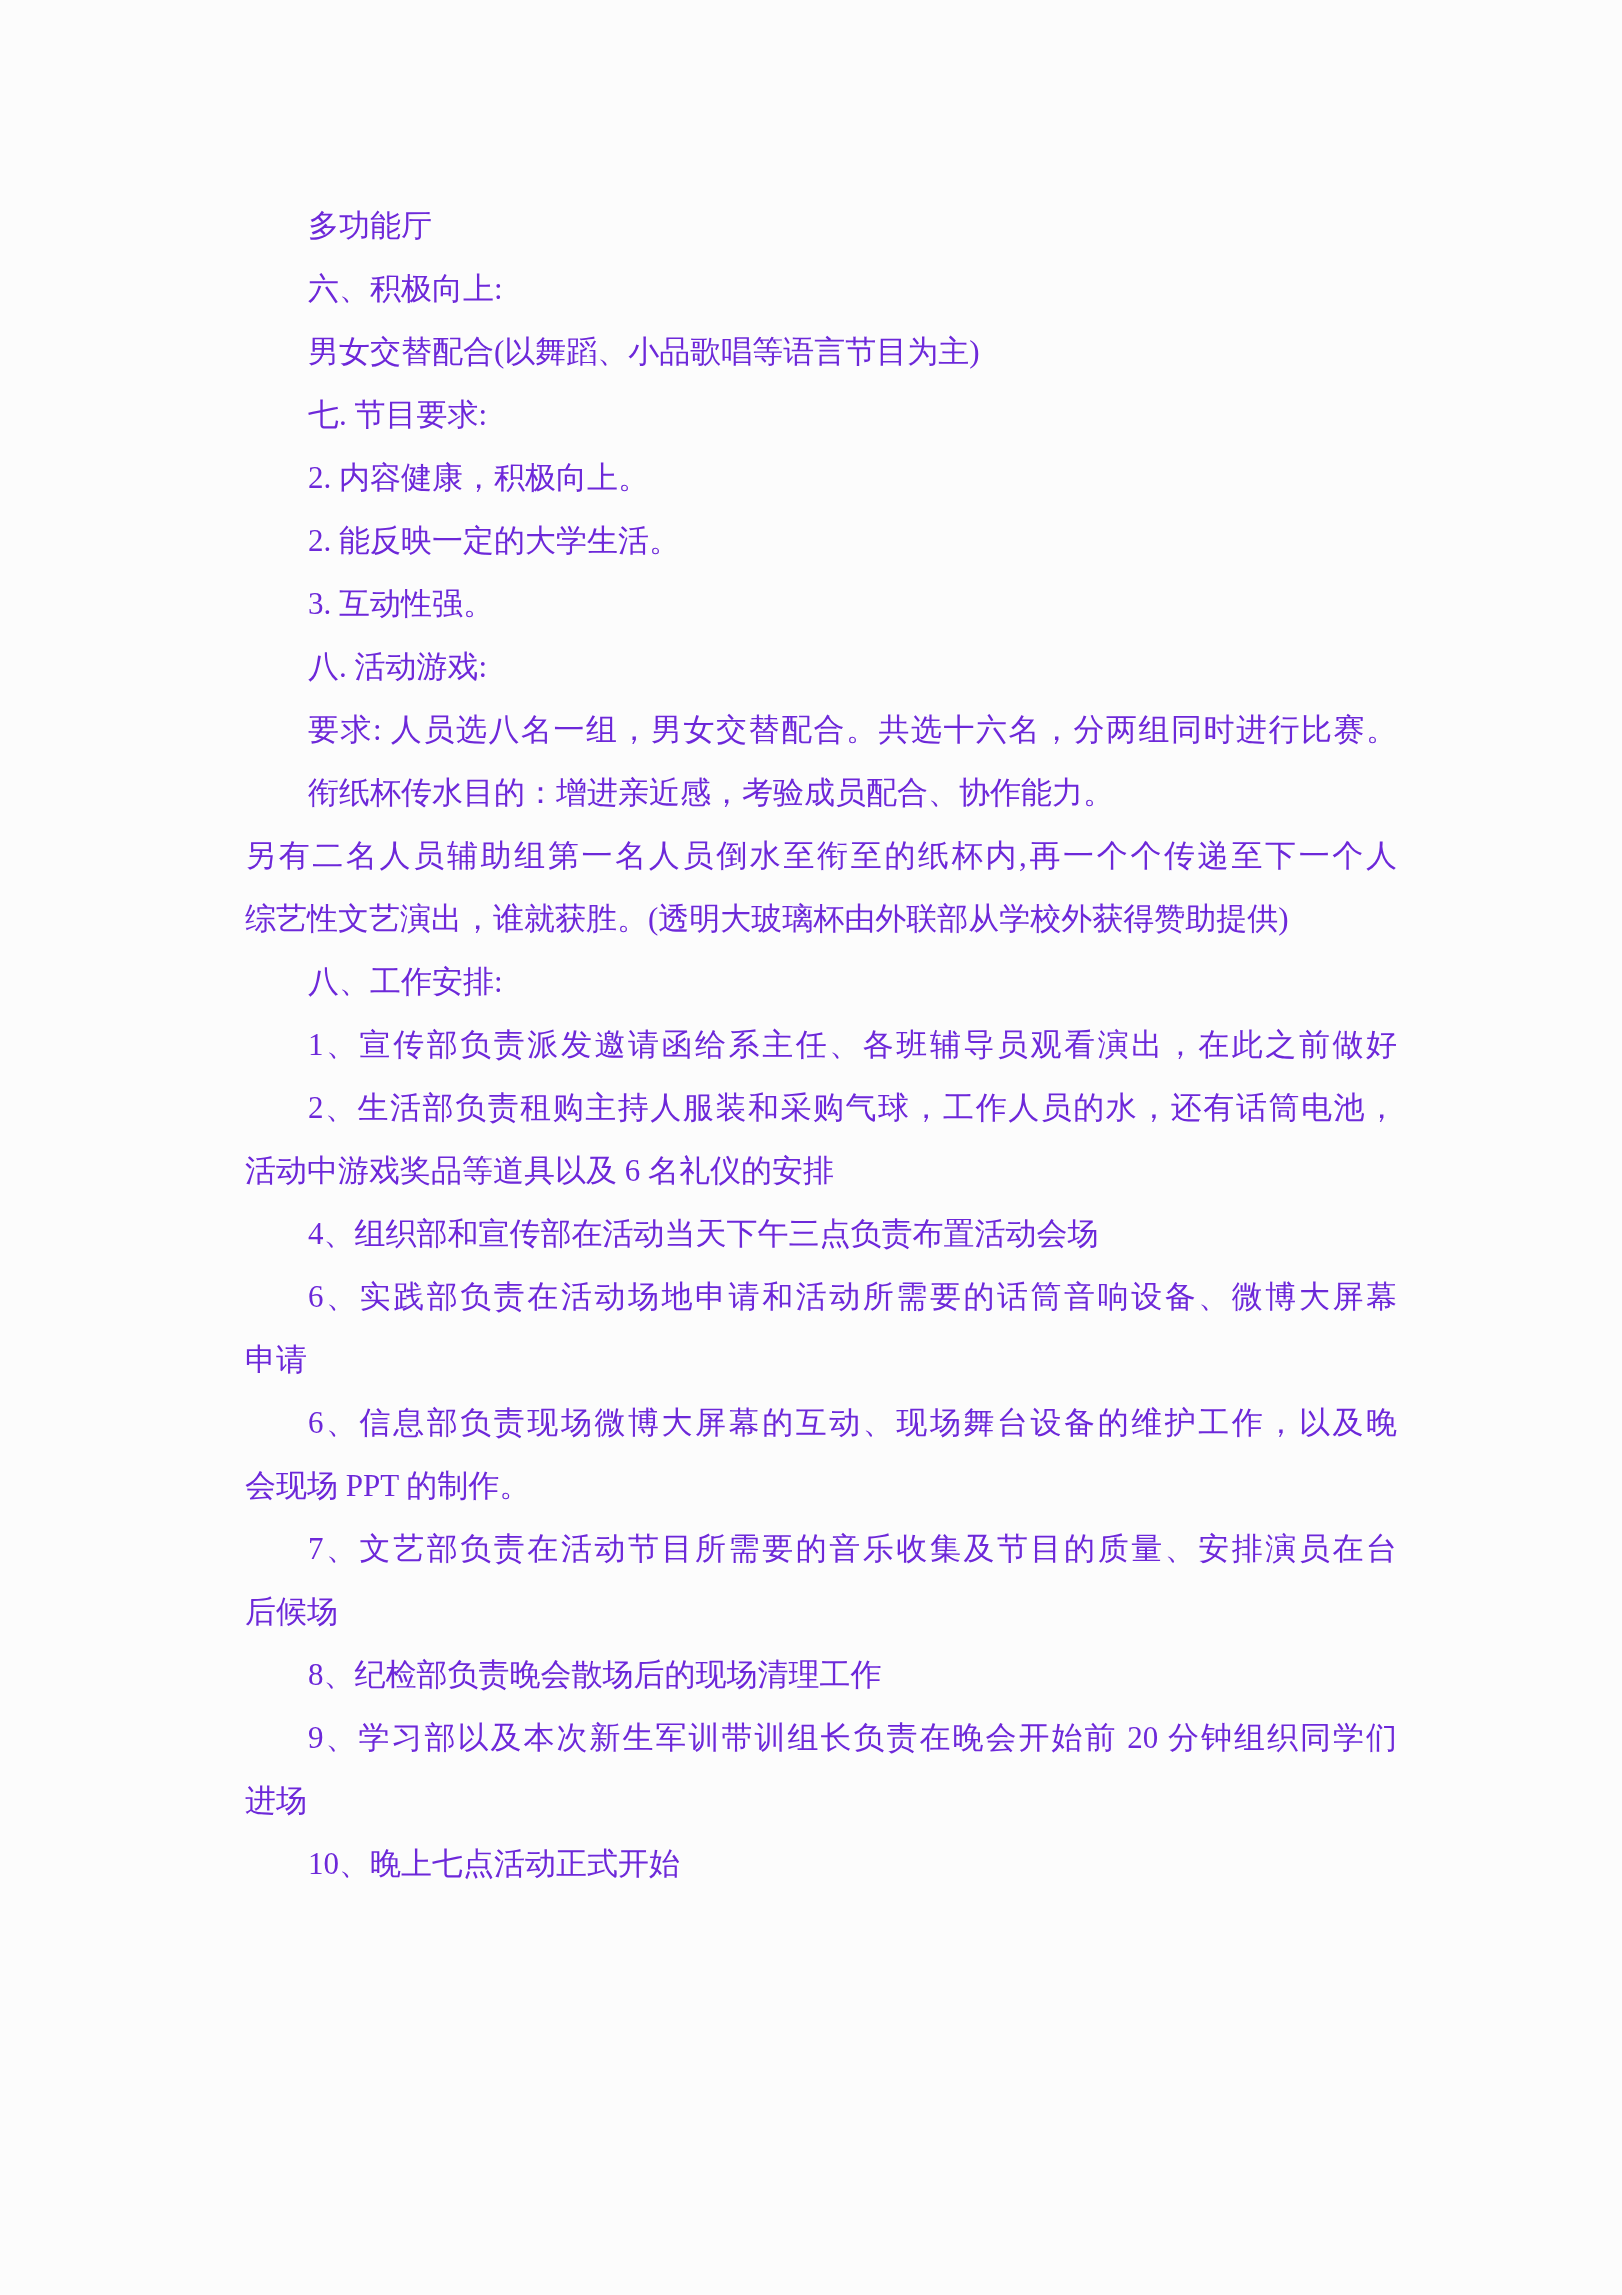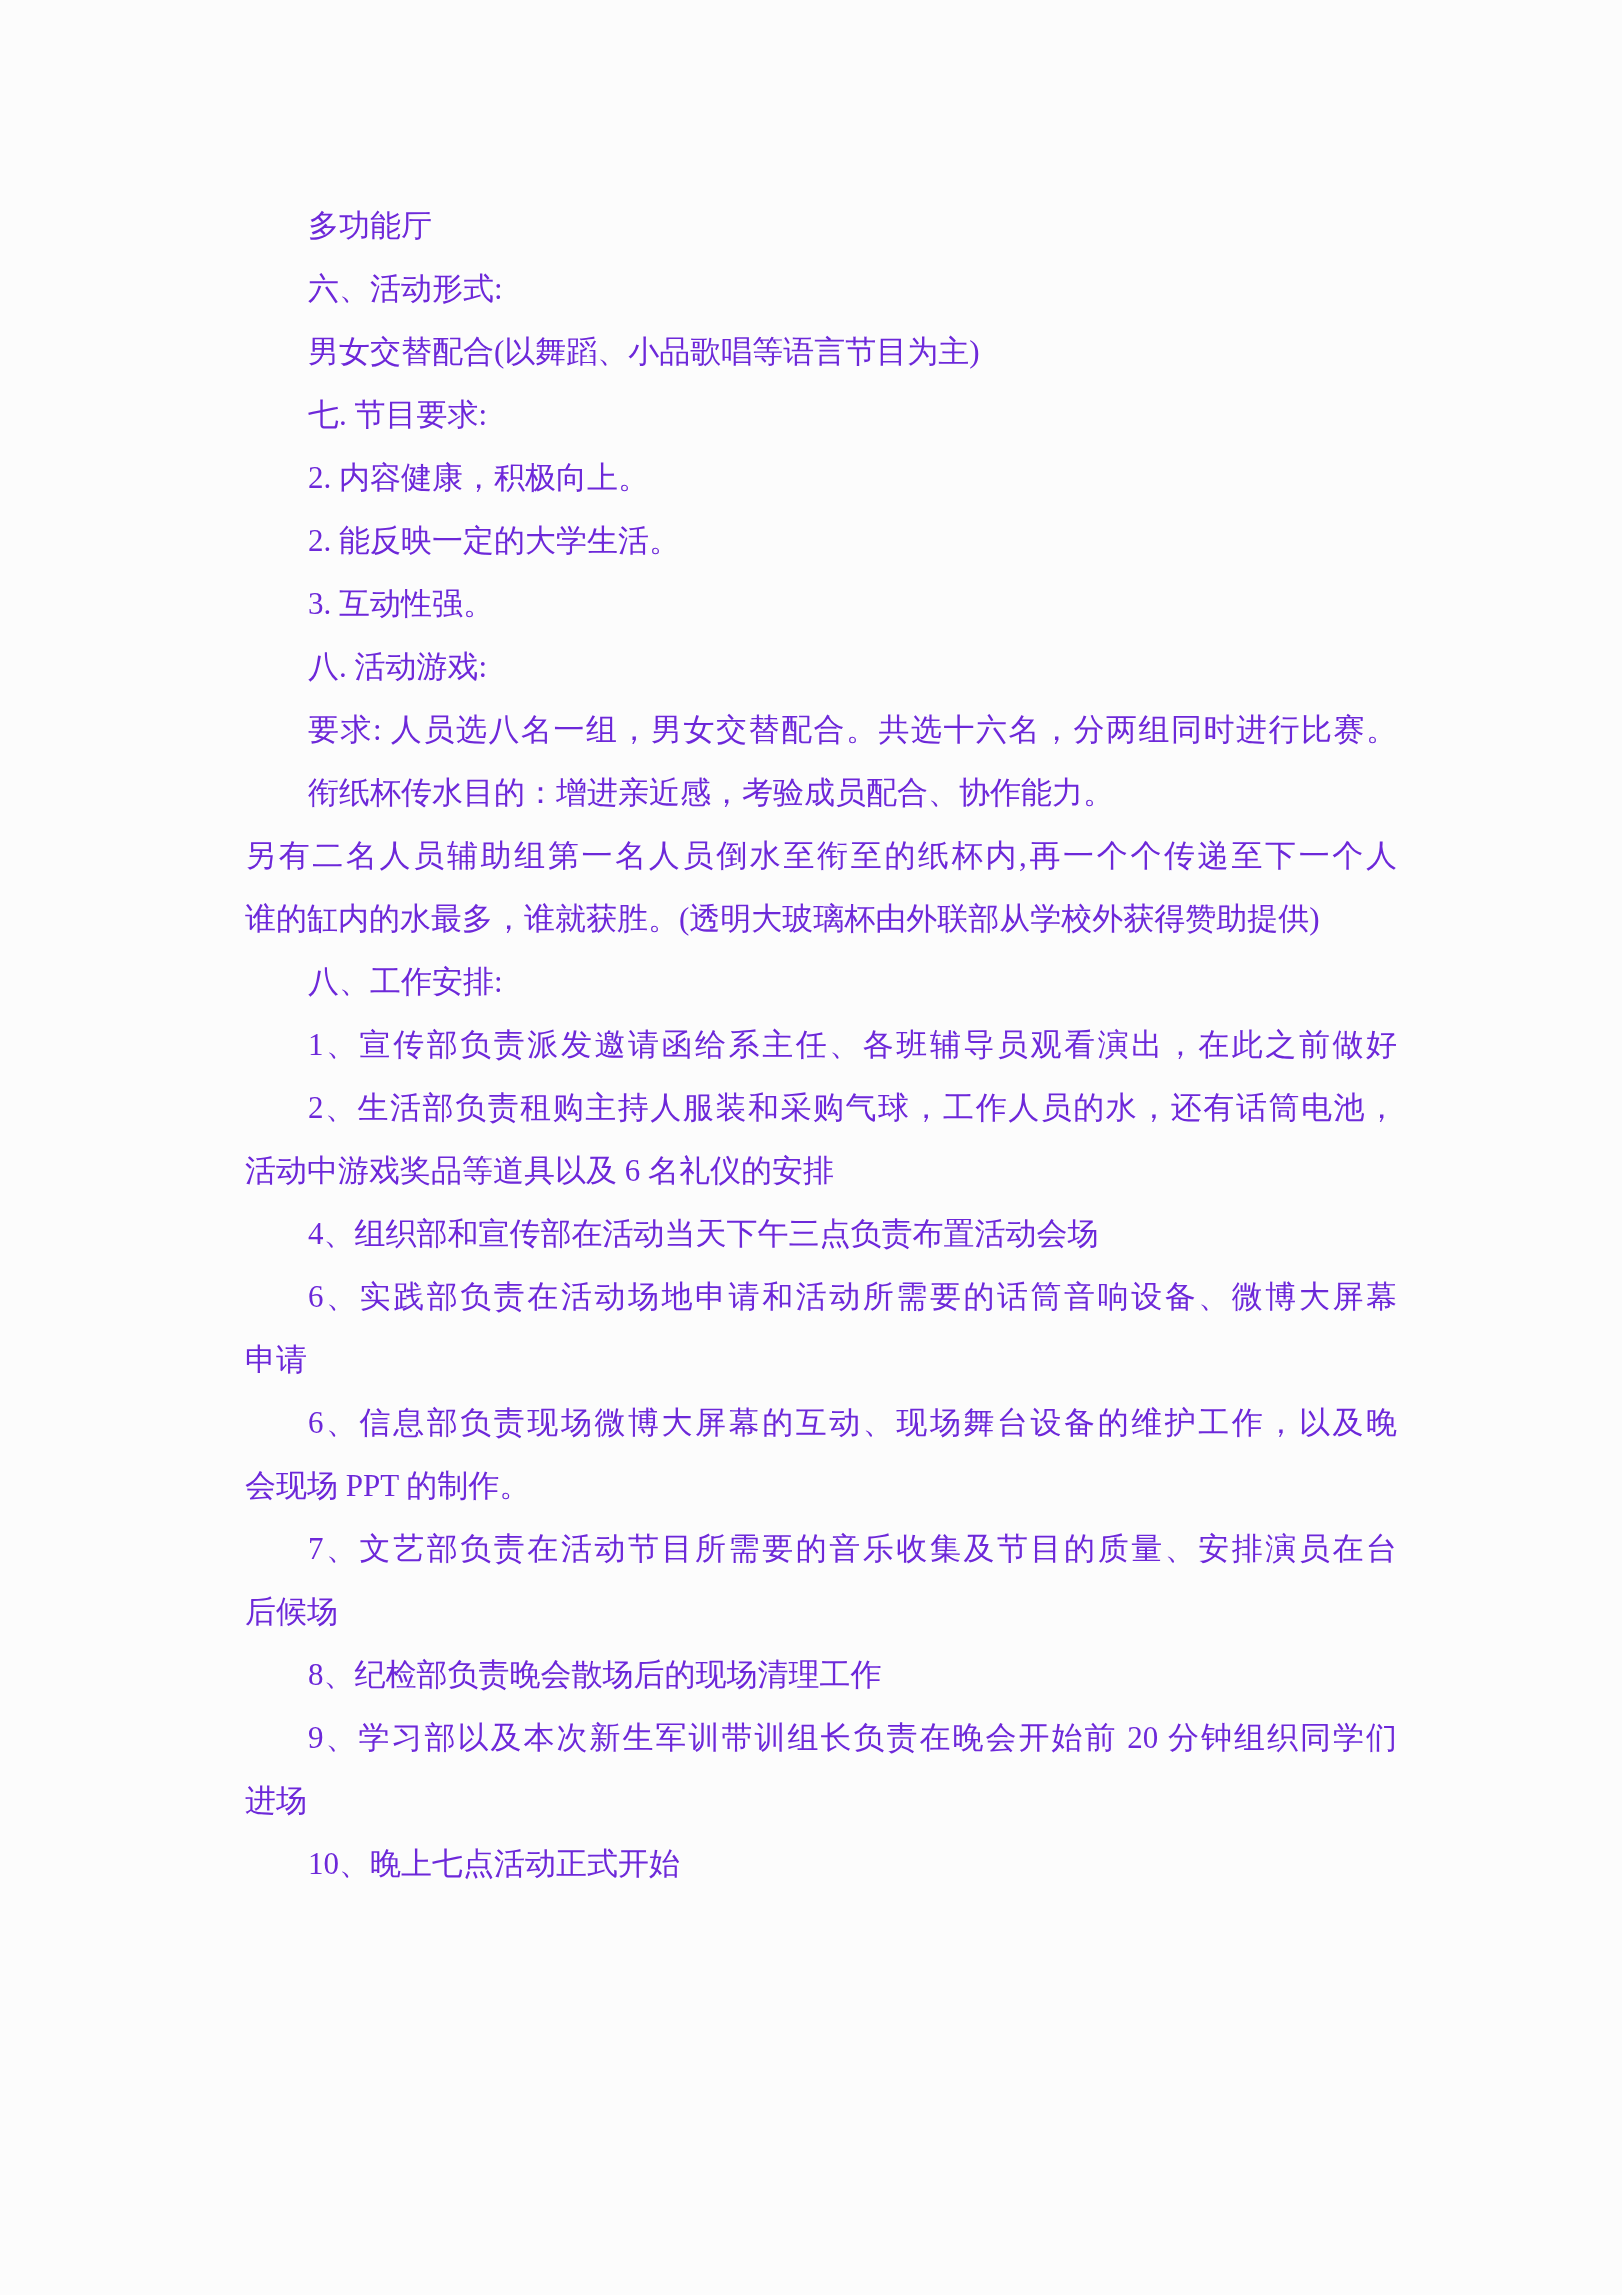--- a/index.html
+++ b/index.html
@@ -38,31 +38,31 @@
     text-align: justify;
     text-align-last: justify;
   }
 </style>
 </head>
 <body>
 
 <div class="page">
   <div class="doc">
     <div class="line indent">多功能厅</div>
-    <div class="line indent">六、活动形式:</div>
+    <div class="line indent">六、积极向上:</div>
     <div class="line indent">男女交替配合(以舞蹈、小品歌唱等语言节目为主)</div>
     <div class="line indent">七. 节目要求:</div>
     <div class="line indent">2. 内容健康，积极向上。</div>
     <div class="line indent">2. 能反映一定的大学生活。</div>
     <div class="line indent">3. 互动性强。</div>
     <div class="line indent">八. 活动游戏:</div>
     <div class="line indent fill">要求: 人员选八名一组，男女交替配合。共选十六名，分两组同时进行比赛。</div>
     <div class="line indent">衔纸杯传水目的：增进亲近感，考验成员配合、协作能力。</div>
     <div class="line fill">另有二名人员辅助组第一名人员倒水至衔至的纸杯内,再一个个传递至下一个人</div>
-    <div class="line">谁的缸内的水最多，谁就获胜。(透明大玻璃杯由外联部从学校外获得赞助提供)</div>
+    <div class="line">综艺性文艺演出，谁就获胜。(透明大玻璃杯由外联部从学校外获得赞助提供)</div>
     <div class="line indent">八、工作安排:</div>
     <div class="line indent fill">1、宣传部负责派发邀请函给系主任、各班辅导员观看演出，在此之前做好</div>
     <div class="line indent fill">2、生活部负责租购主持人服装和采购气球，工作人员的水，还有话筒电池，</div>
     <div class="line">活动中游戏奖品等道具以及 6 名礼仪的安排</div>
     <div class="line indent">4、组织部和宣传部在活动当天下午三点负责布置活动会场</div>
     <div class="line indent fill">6、实践部负责在活动场地申请和活动所需要的话筒音响设备、微博大屏幕</div>
     <div class="line">申请</div>
     <div class="line indent fill">6、信息部负责现场微博大屏幕的互动、现场舞台设备的维护工作，以及晚</div>
     <div class="line">会现场 PPT 的制作。</div>
     <div class="line indent fill">7、文艺部负责在活动节目所需要的音乐收集及节目的质量、安排演员在台</div>

